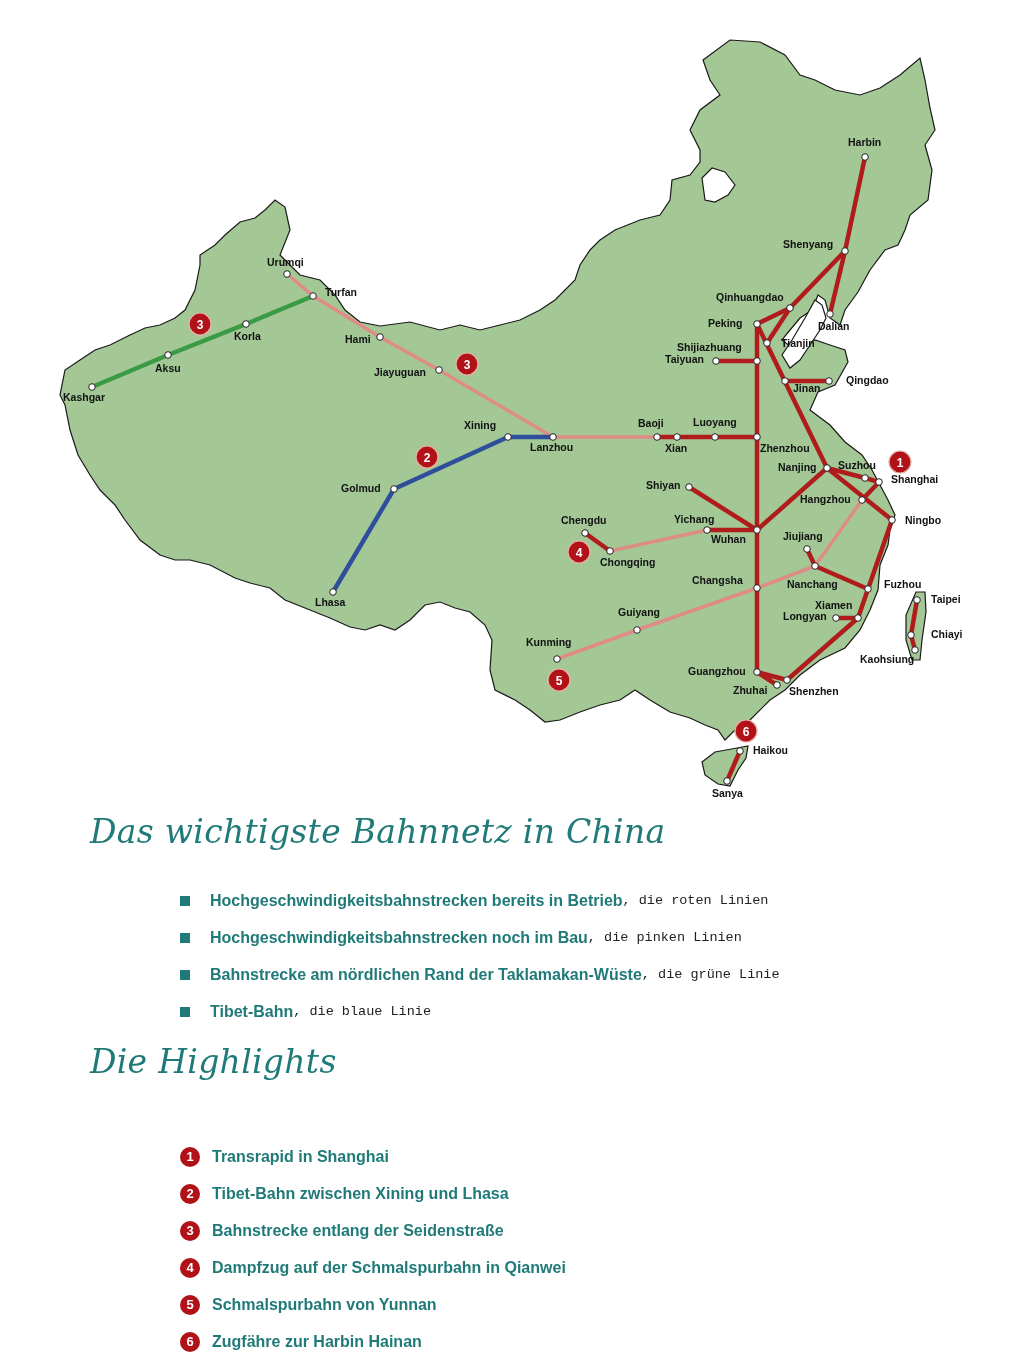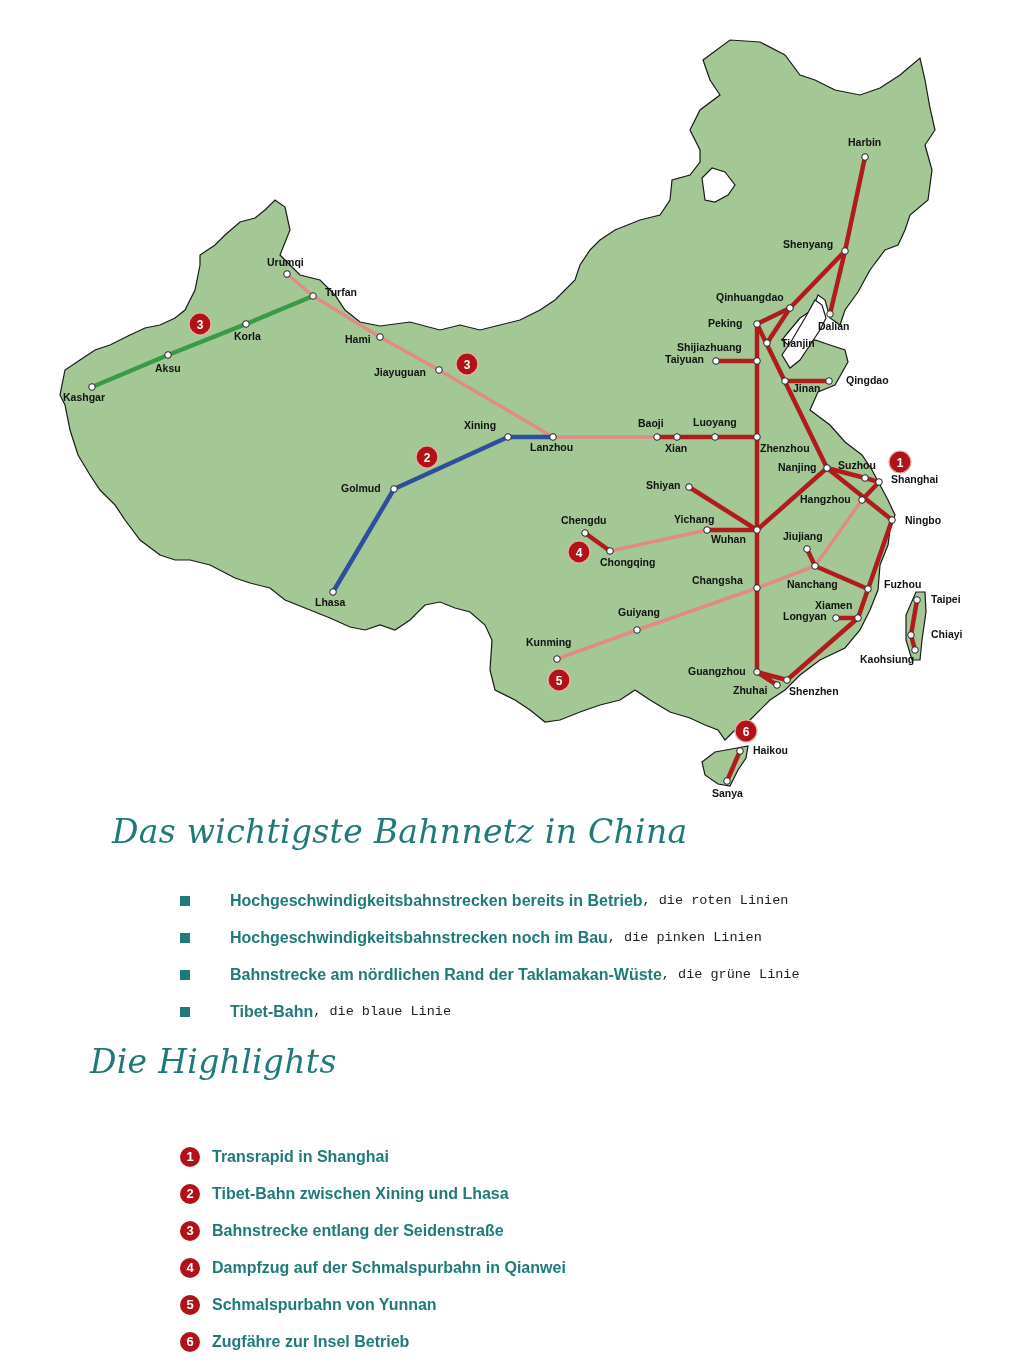--- a/index.html
+++ b/index.html
@@ -2,26 +2,26 @@
 <html><head>
 <meta charset="utf-8">
 <style>
   html, body { margin:0; padding:0; background:#ffffff; }
   body { width:1018px; height:1366px; position:relative; overflow:hidden; font-family:"Liberation Sans", sans-serif; }
   #map { position:absolute; left:0; top:0; width:944px; height:810px; }
   #map svg { display:block; }
   .city-label { font-family:"Liberation Sans", sans-serif; font-size:10.5px; font-weight:bold; fill:#111; }
   .badge-text { font-family:"Liberation Sans", sans-serif; font-size:12px; font-weight:bold; fill:#fff; }
   .title { position:absolute; left:90px; font-family:"DejaVu Serif", serif; font-style:italic; color:#1f7a78; font-size:33px; letter-spacing:0.3px; }
-  #title-network { top:812px;margin-left:22px; }
+  #title-network { top:812px; }
   #title-highlights { top:1042px; }
   .legend { position:absolute; left:180px; top:882px; list-style:none; margin:0; padding:0; }
   .legend li { height:37px; display:flex; align-items:center; }
   .legend .sq { width:10px; height:10px; background:#1f7a78; margin-right:20px; flex:none; }
-  .legend .strong { font-weight:bold; color:#1f7a78; font-size:16px;margin-left:20px; }
+  .legend .strong { font-weight:bold; color:#1f7a78; font-size:16px; }
   .legend .sub { color:#222; font-size:13.5px; font-family:Liberation Mono, monospace; }
   .hl { position:absolute; left:180px; top:1138px; list-style:none; margin:0; padding:0; }
   .hl li { height:37px; display:flex; align-items:center; }
   .hl .num { width:20px; height:20px; border-radius:50%; background:#b01218; color:#fff; font-weight:bold; font-size:13px; display:flex; align-items:center; justify-content:center; margin-right:12px; flex:none; }
   .hl .txt { font-weight:bold; color:#1f7a78; font-size:16px;text-align:right; }
 </style>
 </head>
 <body>
 
 <div id="map">
@@ -342,15 +342,15 @@
   <li>
       <span class="num">4</span>
       <span class="txt">Dampfzug auf der Schmalspurbahn in Qianwei</span>
     </li>
   <li>
       <span class="num">5</span>
       <span class="txt">Schmalspurbahn von Yunnan</span>
     </li>
   <li>
       <span class="num">6</span>
-      <span class="txt">Zugfähre zur Insel Betrieb</span>
+      <span class="txt">Zugfähre zur Harbin Hainan</span>
     </li>
 </ul>
 
 </body></html>

